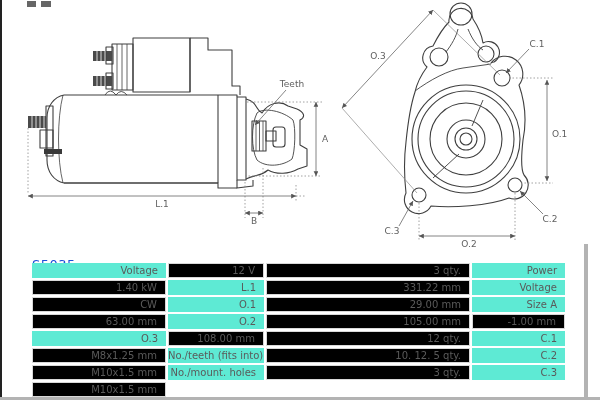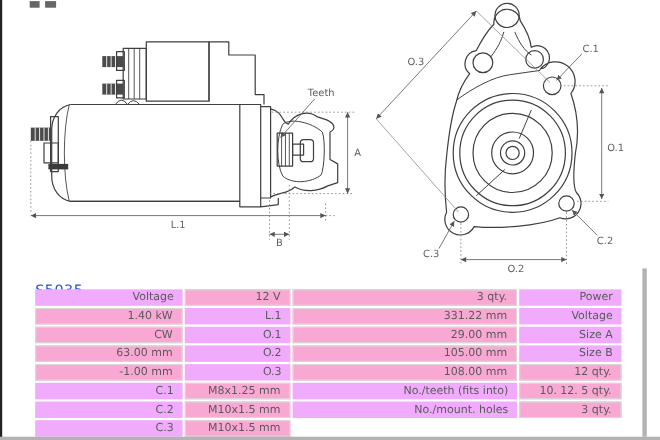--- a/index.html
+++ b/index.html
@@ -18,22 +18,22 @@
   svg.drawing{position:absolute;left:0;top:0;}
   svg text{font-family:"DejaVu Sans","Liberation Sans",sans-serif;font-size:9px;fill:#5f5f5f;}
 
   .part-no{position:absolute;left:32px;top:245px;font-size:13px;font-weight:normal;
            color:#1d4ed8;letter-spacing:0.5px;margin-top:12px;}
 
   .spec-table{position:absolute;left:32px;top:263px;display:grid;
               grid-template-columns:134px 96px 204px 93px;gap:2px 2px;}
   .cell{height:15px;line-height:15px;font-size:10px;color:#5a5a5a;
         text-align:right;padding-right:8px;overflow:hidden;white-space:nowrap;}
-  .cell.label{background:#f0abfc;}
-  .cell.value{background:#f9a8d4;border:1px solid #d8d8d8;height:13px;line-height:13px;}
+  .cell.label{background:#5eead4;}
+  .cell.value{background:#000000;border:1px solid #d8d8d8;height:13px;line-height:13px;}
 </style>
 </head>
 <body>
 
 <div class="frame">
 
   <svg class="drawing" width="600" height="250" viewBox="0 0 600 250">
     <defs>
       <marker id="arrE" markerWidth="7" markerHeight="7" refX="6" refY="3" orient="auto">
         <path d="M0,0 L6,3 L0,6 Z" fill="#555"></path>
@@ -206,21 +206,20 @@
       <div class="cell label">L.1</div>
       <div class="cell value">331.22 mm</div>
       <div class="cell label">Voltage</div>
       <div class="cell value">CW</div>
       <div class="cell label">O.1</div>
       <div class="cell value">29.00 mm</div>
       <div class="cell label">Size A</div>
       <div class="cell value">63.00 mm</div>
       <div class="cell label">O.2</div>
       <div class="cell value">105.00 mm</div>
-      <div class="cell label">Size B</div>
       <div class="cell value">-1.00 mm</div>
       <div class="cell label">O.3</div>
       <div class="cell value">108.00 mm</div>
       <div class="cell value">12 qty.</div>
       <div class="cell label">C.1</div>
       <div class="cell value">M8x1.25 mm</div>
       <div class="cell label">No./teeth (fits into)</div>
       <div class="cell value">10. 12. 5 qty.</div>
       <div class="cell label">C.2</div>
       <div class="cell value">M10x1.5 mm</div>

